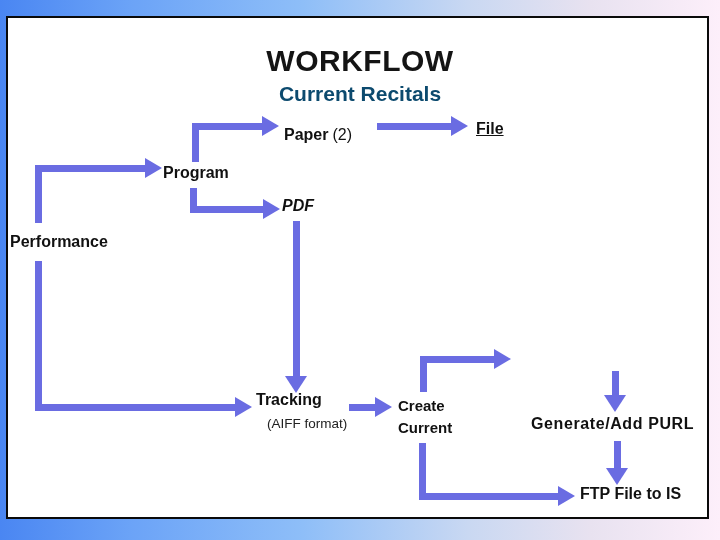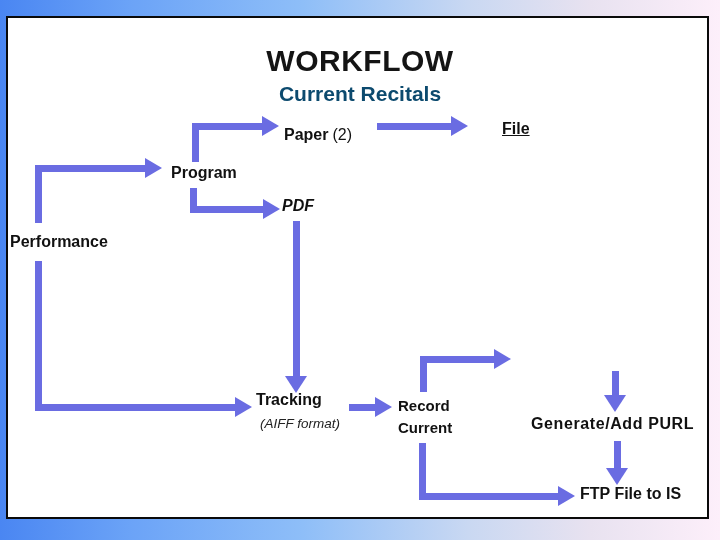--- a/index.html
+++ b/index.html
@@ -53,28 +53,28 @@
 <body>
 
 <div class="slide">
 
   <div class="abs title">WORKFLOW</div>
   <div class="abs subtitle">Current Recitals</div>
 
   <div class="abs node" style="left:276px;top:108px;">
     <span>Paper</span><span class="suffix">(2)</span>
   </div>
-  <div class="abs node" style="left:494px;top:102px;text-decoration:underline;">File</div>
-  <div class="abs node" style="left:163px;top:146px;">Program</div>
+  <div class="abs node" style="left:468px;top:102px;text-decoration:underline;">File</div>
+  <div class="abs node" style="left:155px;top:146px;">Program</div>
   <div class="abs node" style="left:2px;top:215px;text-align:right;">Performance</div>
   <div class="abs node" style="left:274px;top:179px;font-style:italic;">PDF</div>
   <div class="abs node" style="left:248px;top:373px;">Tracking</div>
-  <div class="abs node-sub" style="left:252px;top:398px;font-style:italic;">(AIFF format)</div>
+  <div class="abs node-sub" style="left:259px;top:398px;">(AIFF format)</div>
   <div class="abs node two-line" style="left:390px;top:377px;font-size:15px;">
-    <div>Record</div>
+    <div>Create</div>
     <div>Current</div>
   </div>
   <div class="abs node" style="left:572px;top:467px;">FTP File to IS</div>
   <div class="abs node" style="left:523px;top:397px;letter-spacing:0.6px;">Generate/Add PURL</div>
 
   <div>
     <div class="seg" style="left:27px;top:147px;width:7px;height:58px;"></div>
     <div class="seg" style="left:27px;top:147px;width:110px;height:7px;"></div>
     <div class="head-r" style="left:137px;top:140px;"></div>
   </div>

